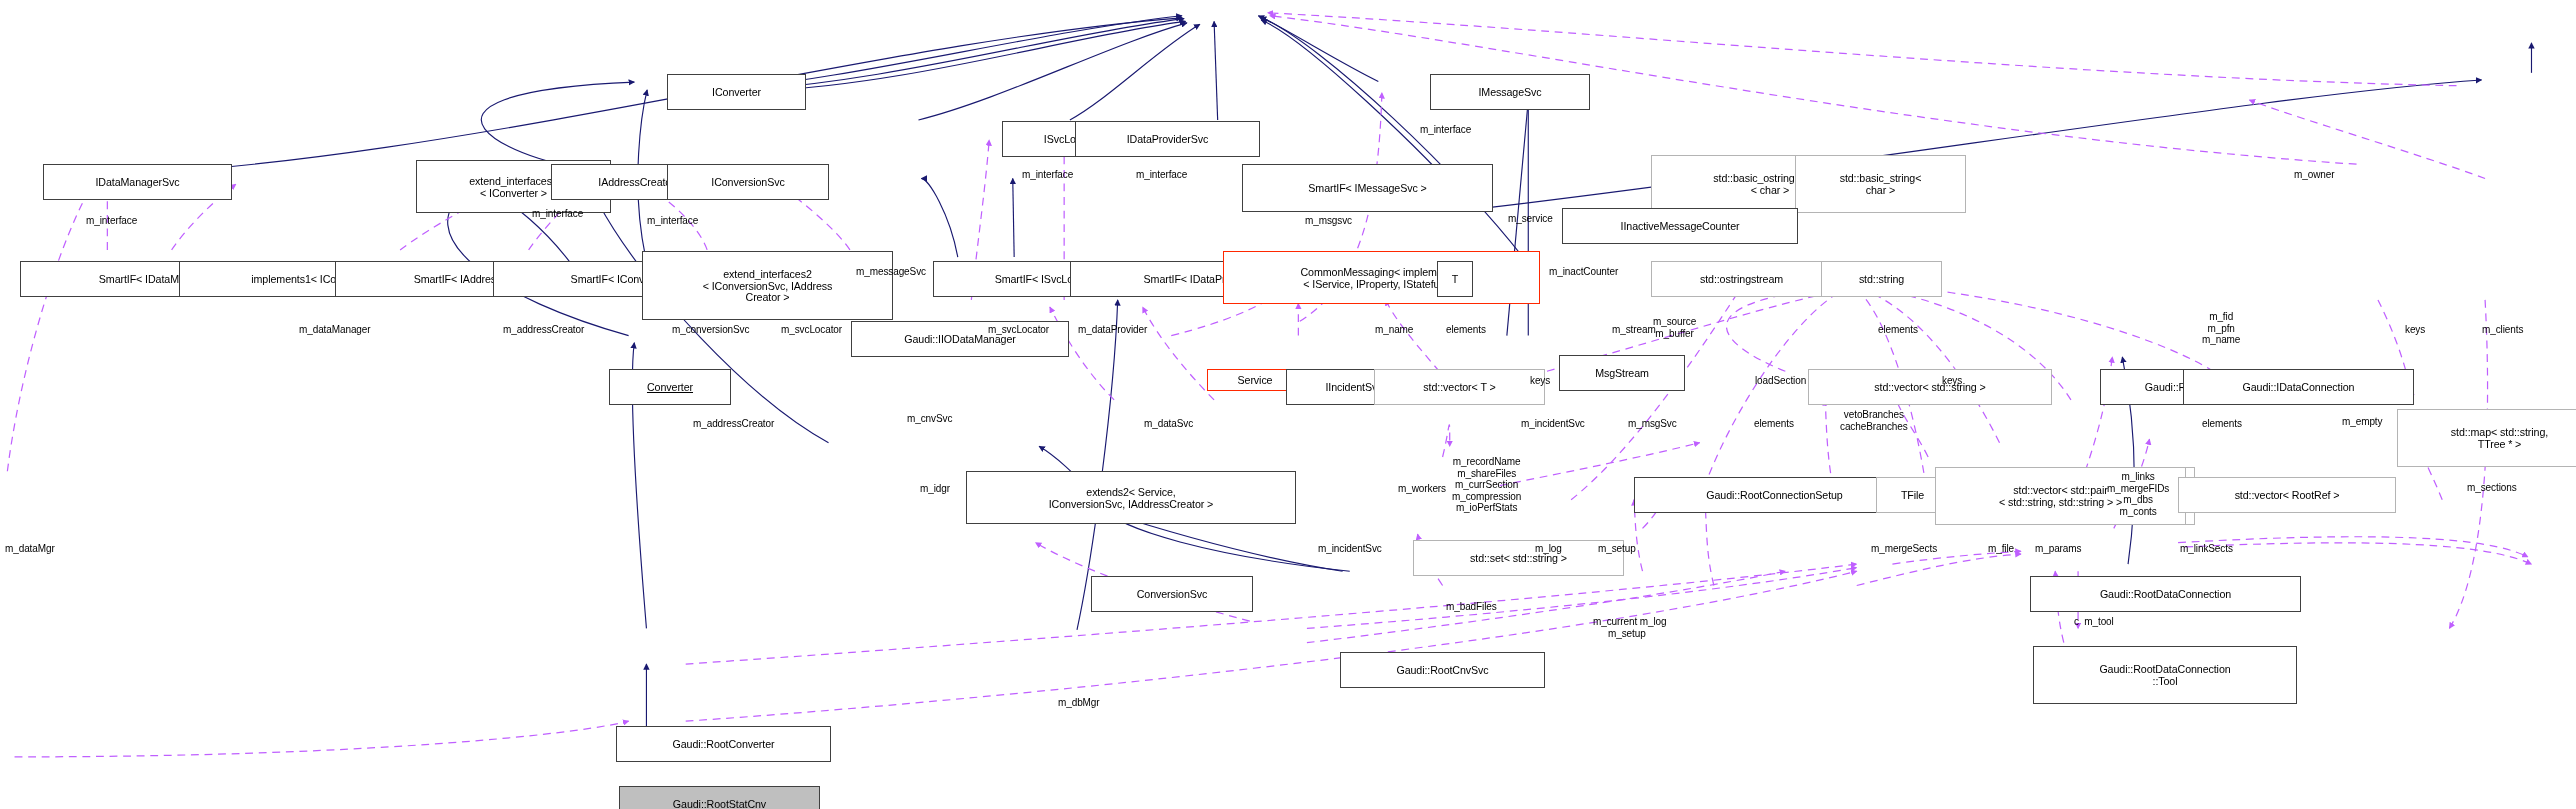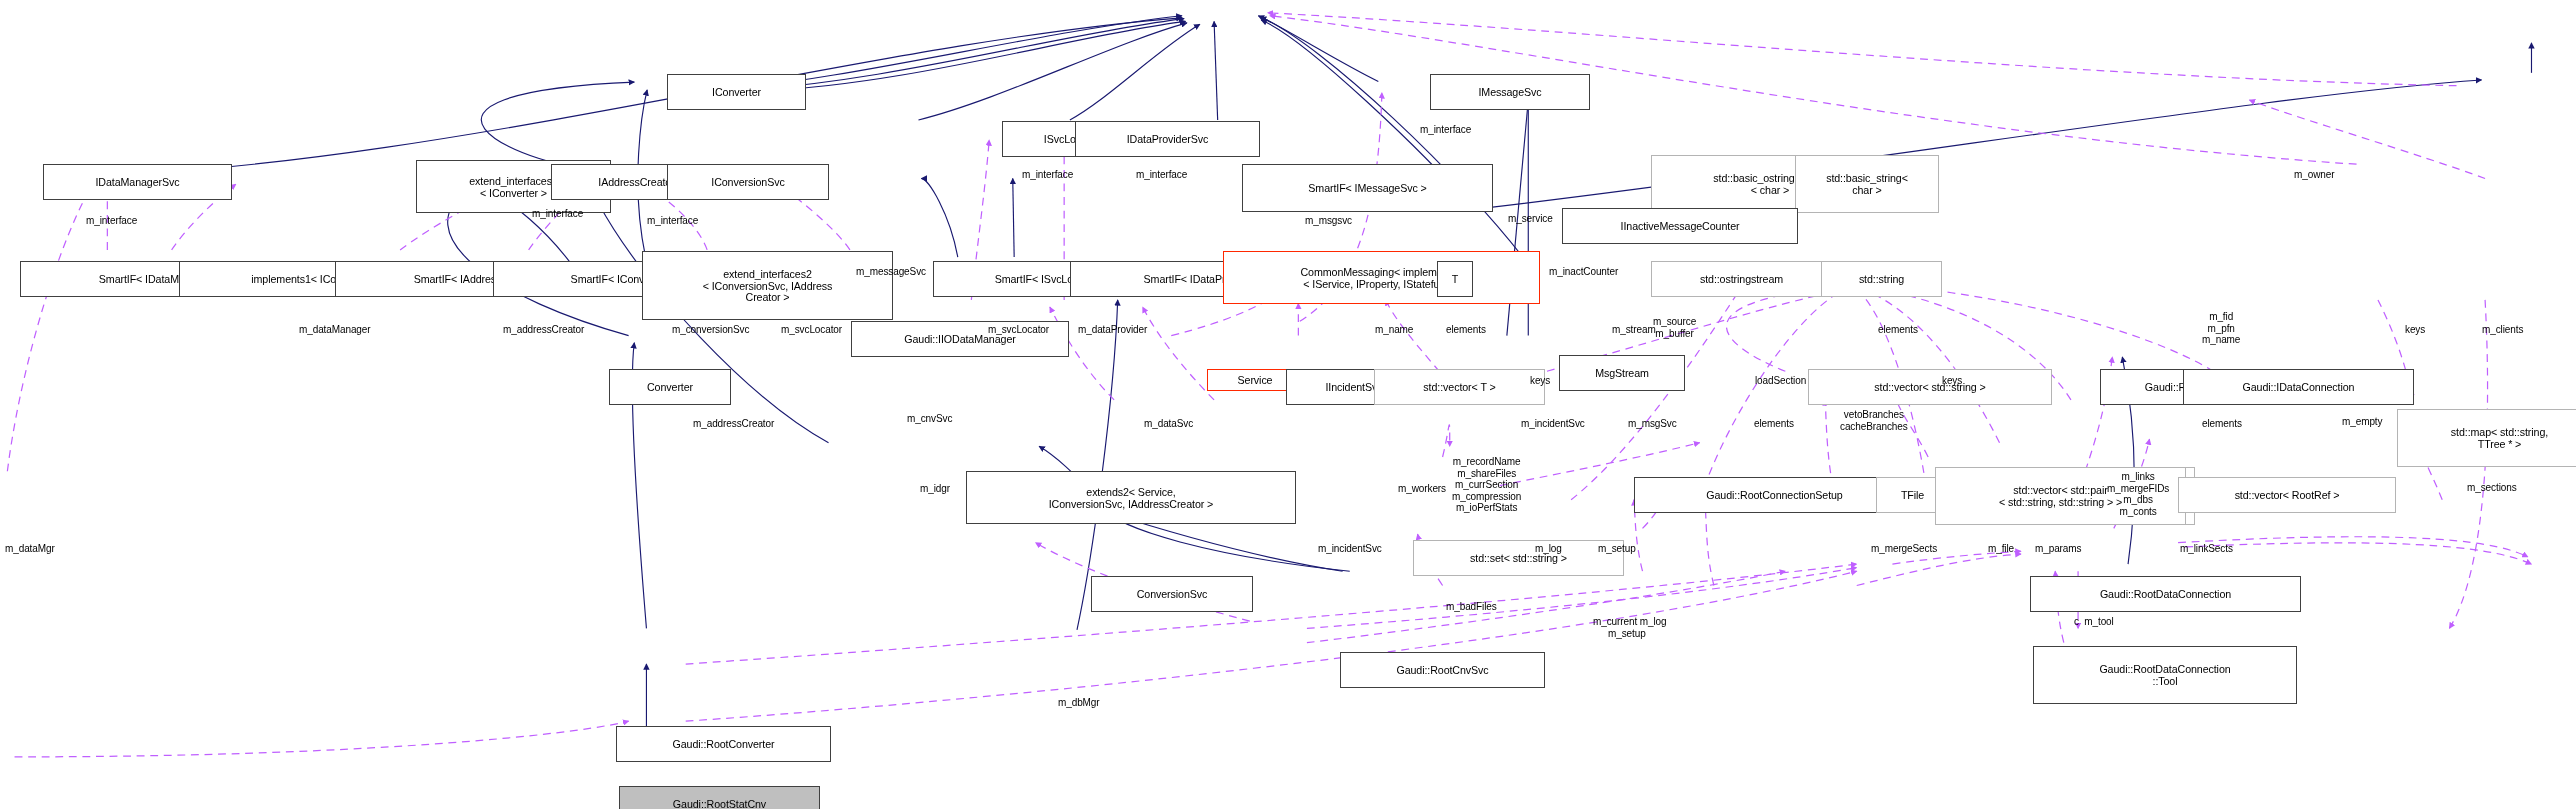--- a/index.html
+++ b/index.html
@@ -214,40 +214,40 @@
       <div class="node cls" style="left: 1002px; top: 121px; width: 139px; height: 36px;">ISvcLocator</div>
       <div class="node cls" style="left: 1075px; top: 121px; width: 185px; height: 36px;">IDataProviderSvc</div>
       <div class="node cls" style="left: 1242px; top: 164px; width: 251px; height: 48px;">SmartIF&lt; IMessageSvc &gt;</div>
       <div class="node cls" style="left: 43px; top: 164px; width: 189px; height: 36px;">IDataManagerSvc</div>
       <div class="node cls" style="left: 416px; top: 160px; width: 195px; height: 53px;">extend_interfaces1
 &lt; IConverter &gt;</div>
       <div class="node cls" style="left: 551px; top: 164px; width: 171px; height: 36px;">IAddressCreator</div>
       <div class="node cls" style="left: 667px; top: 164px; width: 162px; height: 36px;">IConversionSvc</div>
       <div class="node lib" style="left: 1651px; top: 155px; width: 238px; height: 58px;">std::basic_ostringstream
 &lt; char &gt;</div>
-      <div class="node lib" style="left: 1795px; top: 155px; width: 144px; height: 58px;">std::basic_string&lt;
+      <div class="node lib" style="left: 1795px; top: 155px; width: 171px; height: 58px;">std::basic_string&lt;
 char &gt;</div>
       <div class="node cls" style="left: 1562px; top: 208px; width: 236px; height: 36px;">IInactiveMessageCounter</div>
       <div class="node cls" style="left: 20px; top: 261px; width: 297px; height: 36px;">SmartIF&lt; IDataManagerSvc &gt;</div>
       <div class="node cls" style="left: 179px; top: 261px; width: 271px; height: 36px;">implements1&lt; IConverter &gt;</div>
       <div class="node cls" style="left: 335px; top: 261px; width: 289px; height: 36px;">SmartIF&lt; IAddressCreator &gt;</div>
       <div class="node cls" style="left: 493px; top: 261px; width: 284px; height: 36px;">SmartIF&lt; IConversionSvc &gt;</div>
       <div class="node cls" style="left: 642px; top: 251px; width: 251px; height: 69px;">extend_interfaces2
 &lt; IConversionSvc, IAddress
 Creator &gt;</div>
       <div class="node cls" style="left: 933px; top: 261px; width: 234px; height: 36px;">SmartIF&lt; ISvcLocator &gt;</div>
       <div class="node cls" style="left: 1070px; top: 261px; width: 284px; height: 36px;">SmartIF&lt; IDataProviderSvc &gt;</div>
       <div class="node hl" style="left: 1223px; top: 251px; width: 317px; height: 53px;">CommonMessaging&lt; implements3
 &lt; IService, IProperty, IStateful &gt; &gt;</div>
       <div class="node cls" style="left: 1437px; top: 261px; width: 36px; height: 36px;">T</div>
       <div class="node lib" style="left: 1651px; top: 261px; width: 181px; height: 36px;">std::ostringstream</div>
       <div class="node lib" style="left: 1821px; top: 261px; width: 121px; height: 36px;">std::string</div>
       <div class="node cls" style="left: 2100px; top: 369px; width: 162px; height: 36px;">Gaudi::RootRef</div>
       <div class="node cls" style="left: 2183px; top: 369px; width: 231px; height: 36px;">Gaudi::IDataConnection</div>
-      <div class="node cls" style="left: 609px; top: 369px; width: 122px; height: 36px;">Converter</div>
+      <div class="node cls" style="left: 609px; top: 369px; width: 122px; height: 36px; text-decoration: underline;">Converter</div>
       <div class="node cls" style="left: 851px; top: 321px; width: 218px; height: 36px;">Gaudi::IIODataManager</div>
       <div class="node hl" style="left: 1207px; top: 369px; width: 96px; height: 22px;">Service</div>
       <div class="node cls" style="left: 1286px; top: 369px; width: 136px; height: 36px;">IIncidentSvc</div>
       <div class="node lib" style="left: 1374px; top: 369px; width: 171px; height: 36px;">std::vector&lt; T &gt;</div>
       <div class="node cls" style="left: 1559px; top: 355px; width: 126px; height: 36px;">MsgStream</div>
       <div class="node lib" style="left: 1808px; top: 369px; width: 244px; height: 36px;">std::vector&lt; std::string &gt;</div>
       <div class="node lib" style="left: 2397px; top: 409px; width: 205px; height: 58px;">std::map&lt; std::string,
 TTree * &gt;</div>
       <div class="node cls" style="left: 966px; top: 471px; width: 330px; height: 53px;">extends2&lt; Service,
 IConversionSvc, IAddressCreator &gt;</div>

